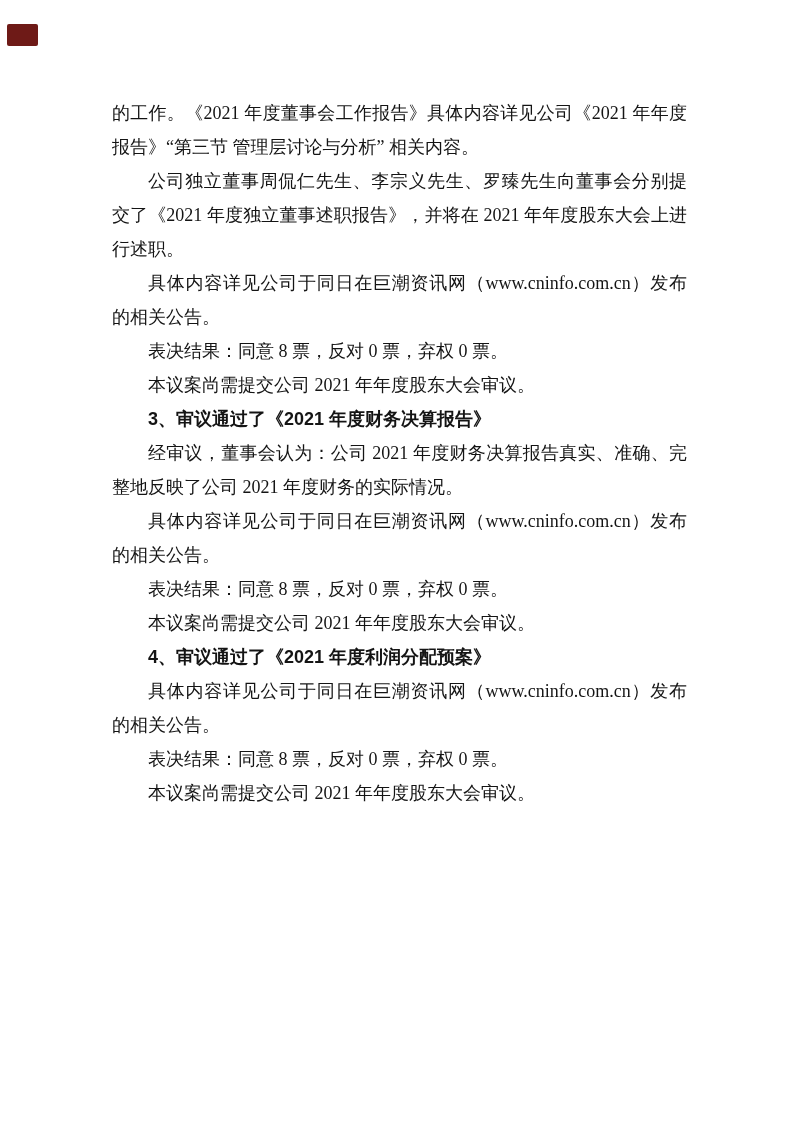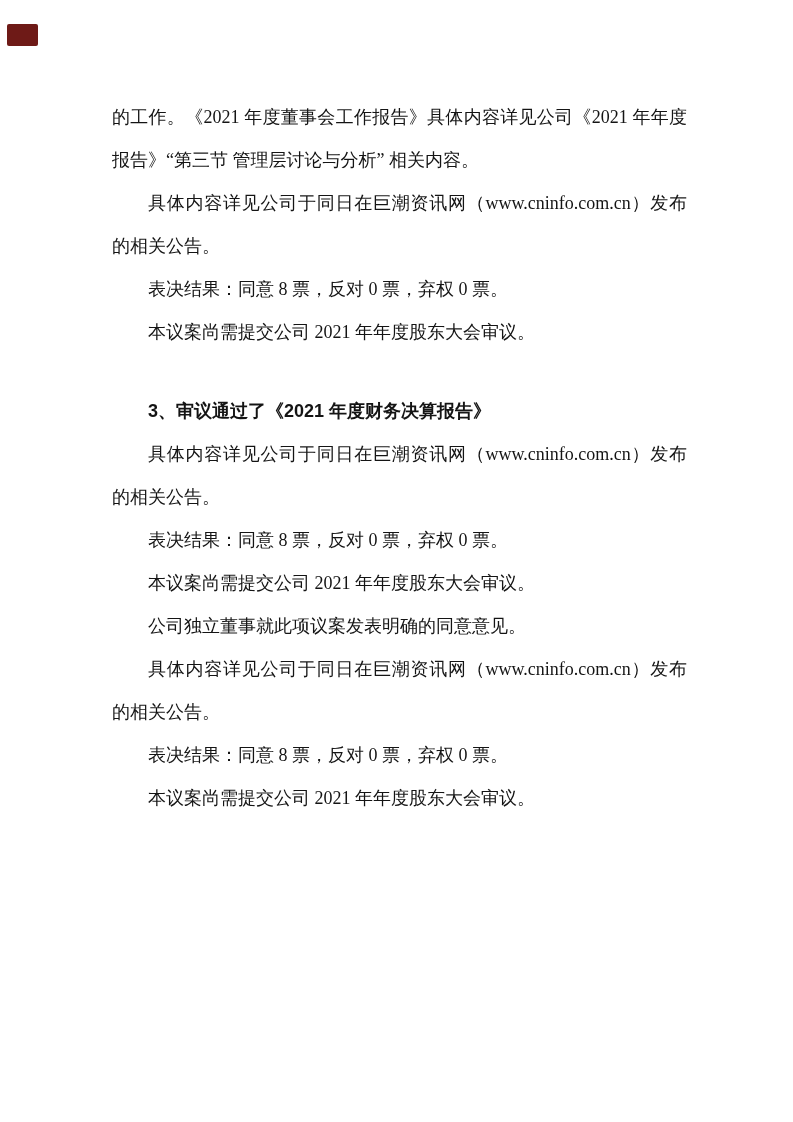--- a/index.html
+++ b/index.html
@@ -22,47 +22,48 @@
     top: 24px;
     width: 31px;
     height: 22px;
     background: #6e1a17;
     border-radius: 2px;
   }
   .doc p {
     margin: 0;
     font-family: "Liberation Serif", "DejaVu Serif", serif;
     font-size: 18px;
-    line-height: 43px;
+    line-height: 34px;
     color: #141414;
     text-align: justify;
     word-break: break-word;
   }
   .doc p.indent {
     text-indent: 2em;
   }
   .doc p.heading {
     font-family: "Liberation Sans", "DejaVu Sans", sans-serif;
     font-weight: 700;
     text-indent: 2em;
-    margin-top: 36px;
   }
 </style>
 </head>
 <body>
 
 <div class="page">
   <div class="corner-mark"></div>
   <div class="doc">
     <p class="noindent">的工作。《2021 年度董事会工作报告》具体内容详见公司《2021 年年度报告》“第三节 管理层讨论与分析” 相关内容。</p>
+    <p class="indent">公司独立董事周侃仁先生、李宗义先生、罗臻先生向董事会分别提交了《2021 年度独立董事述职报告》，并将在 2021 年年度股东大会上进行述职。</p>
     <p class="indent">具体内容详见公司于同日在巨潮资讯网（www.cninfo.com.cn）发布的相关公告。</p>
     <p class="indent">表决结果：同意 8 票，反对 0 票，弃权 0 票。</p>
     <p class="indent">本议案尚需提交公司 2021 年年度股东大会审议。</p>
     <p class="heading">3、审议通过了《2021 年度财务决算报告》</p>
+    <p class="indent">经审议，董事会认为：公司 2021 年度财务决算报告真实、准确、完整地反映了公司 2021 年度财务的实际情况。</p>
     <p class="indent">具体内容详见公司于同日在巨潮资讯网（www.cninfo.com.cn）发布的相关公告。</p>
     <p class="indent">表决结果：同意 8 票，反对 0 票，弃权 0 票。</p>
     <p class="indent">本议案尚需提交公司 2021 年年度股东大会审议。</p>
-    <p class="indent">公司独立董事就此项议案发表明确的同意意见。</p>
+    <p class="heading">4、审议通过了《2021 年度利润分配预案》</p>
     <p class="indent">具体内容详见公司于同日在巨潮资讯网（www.cninfo.com.cn）发布的相关公告。</p>
     <p class="indent">表决结果：同意 8 票，反对 0 票，弃权 0 票。</p>
     <p class="indent">本议案尚需提交公司 2021 年年度股东大会审议。</p>
   </div>
 </div>
 
 </body></html>

